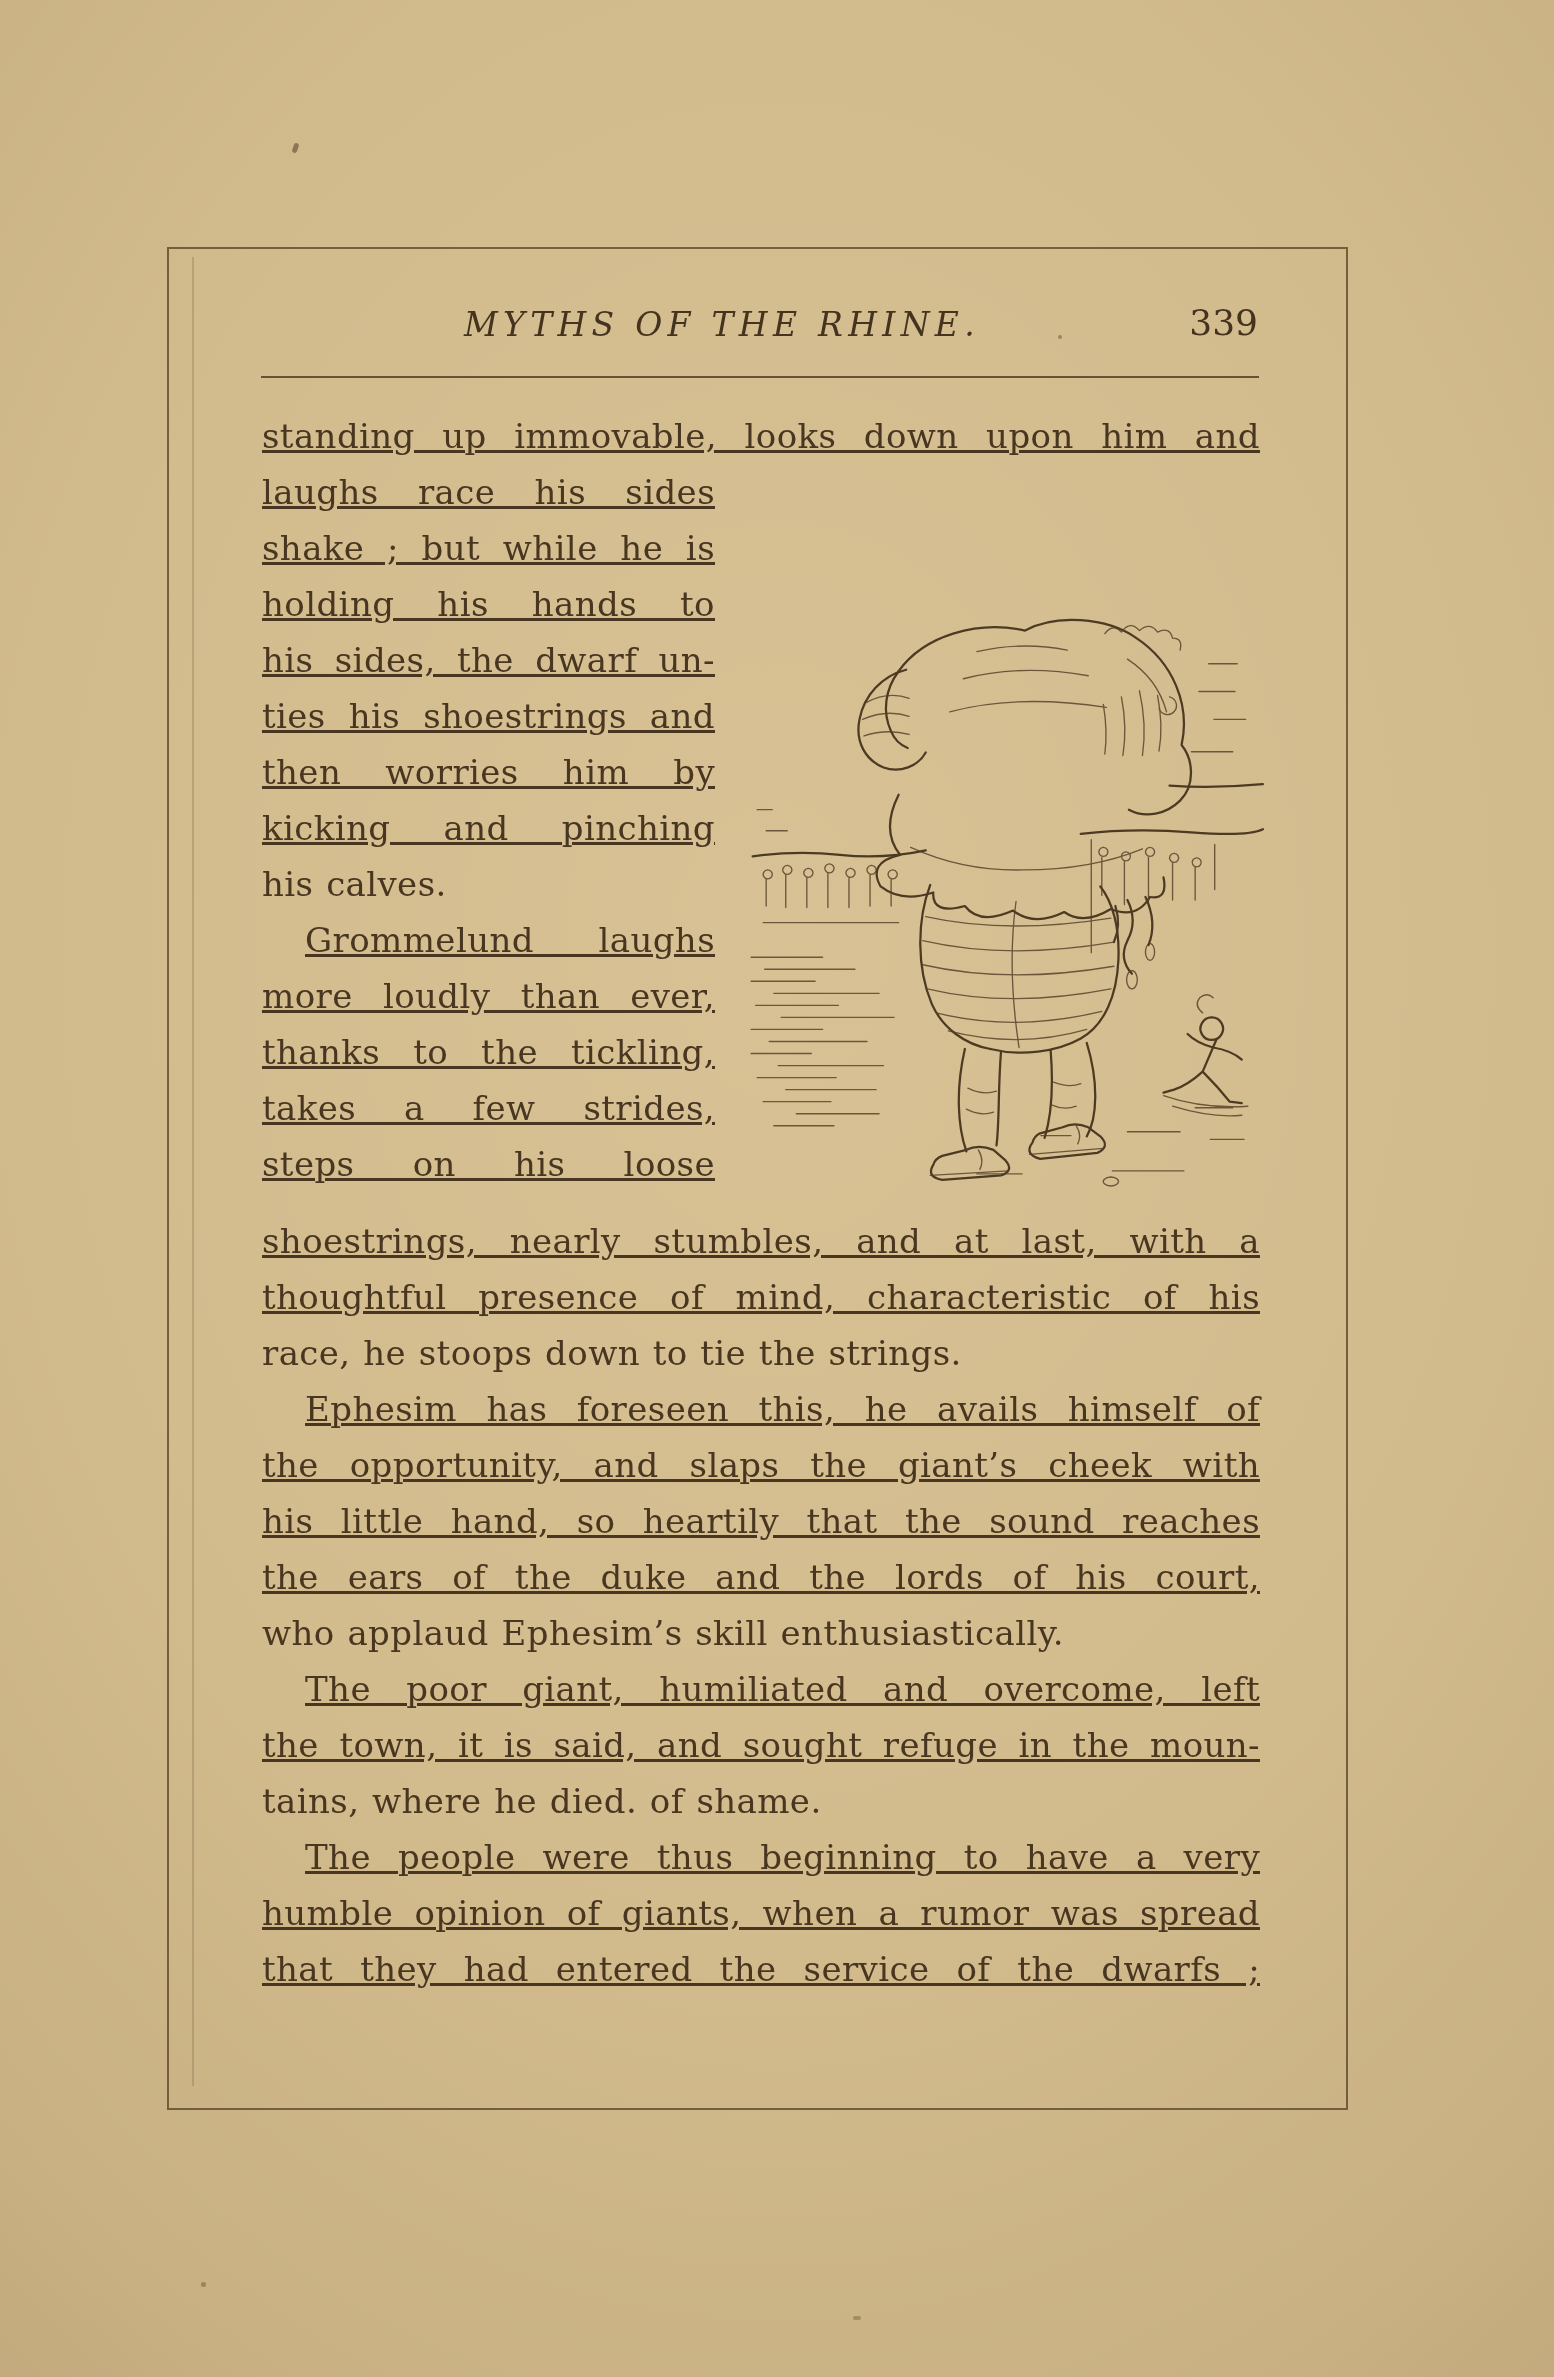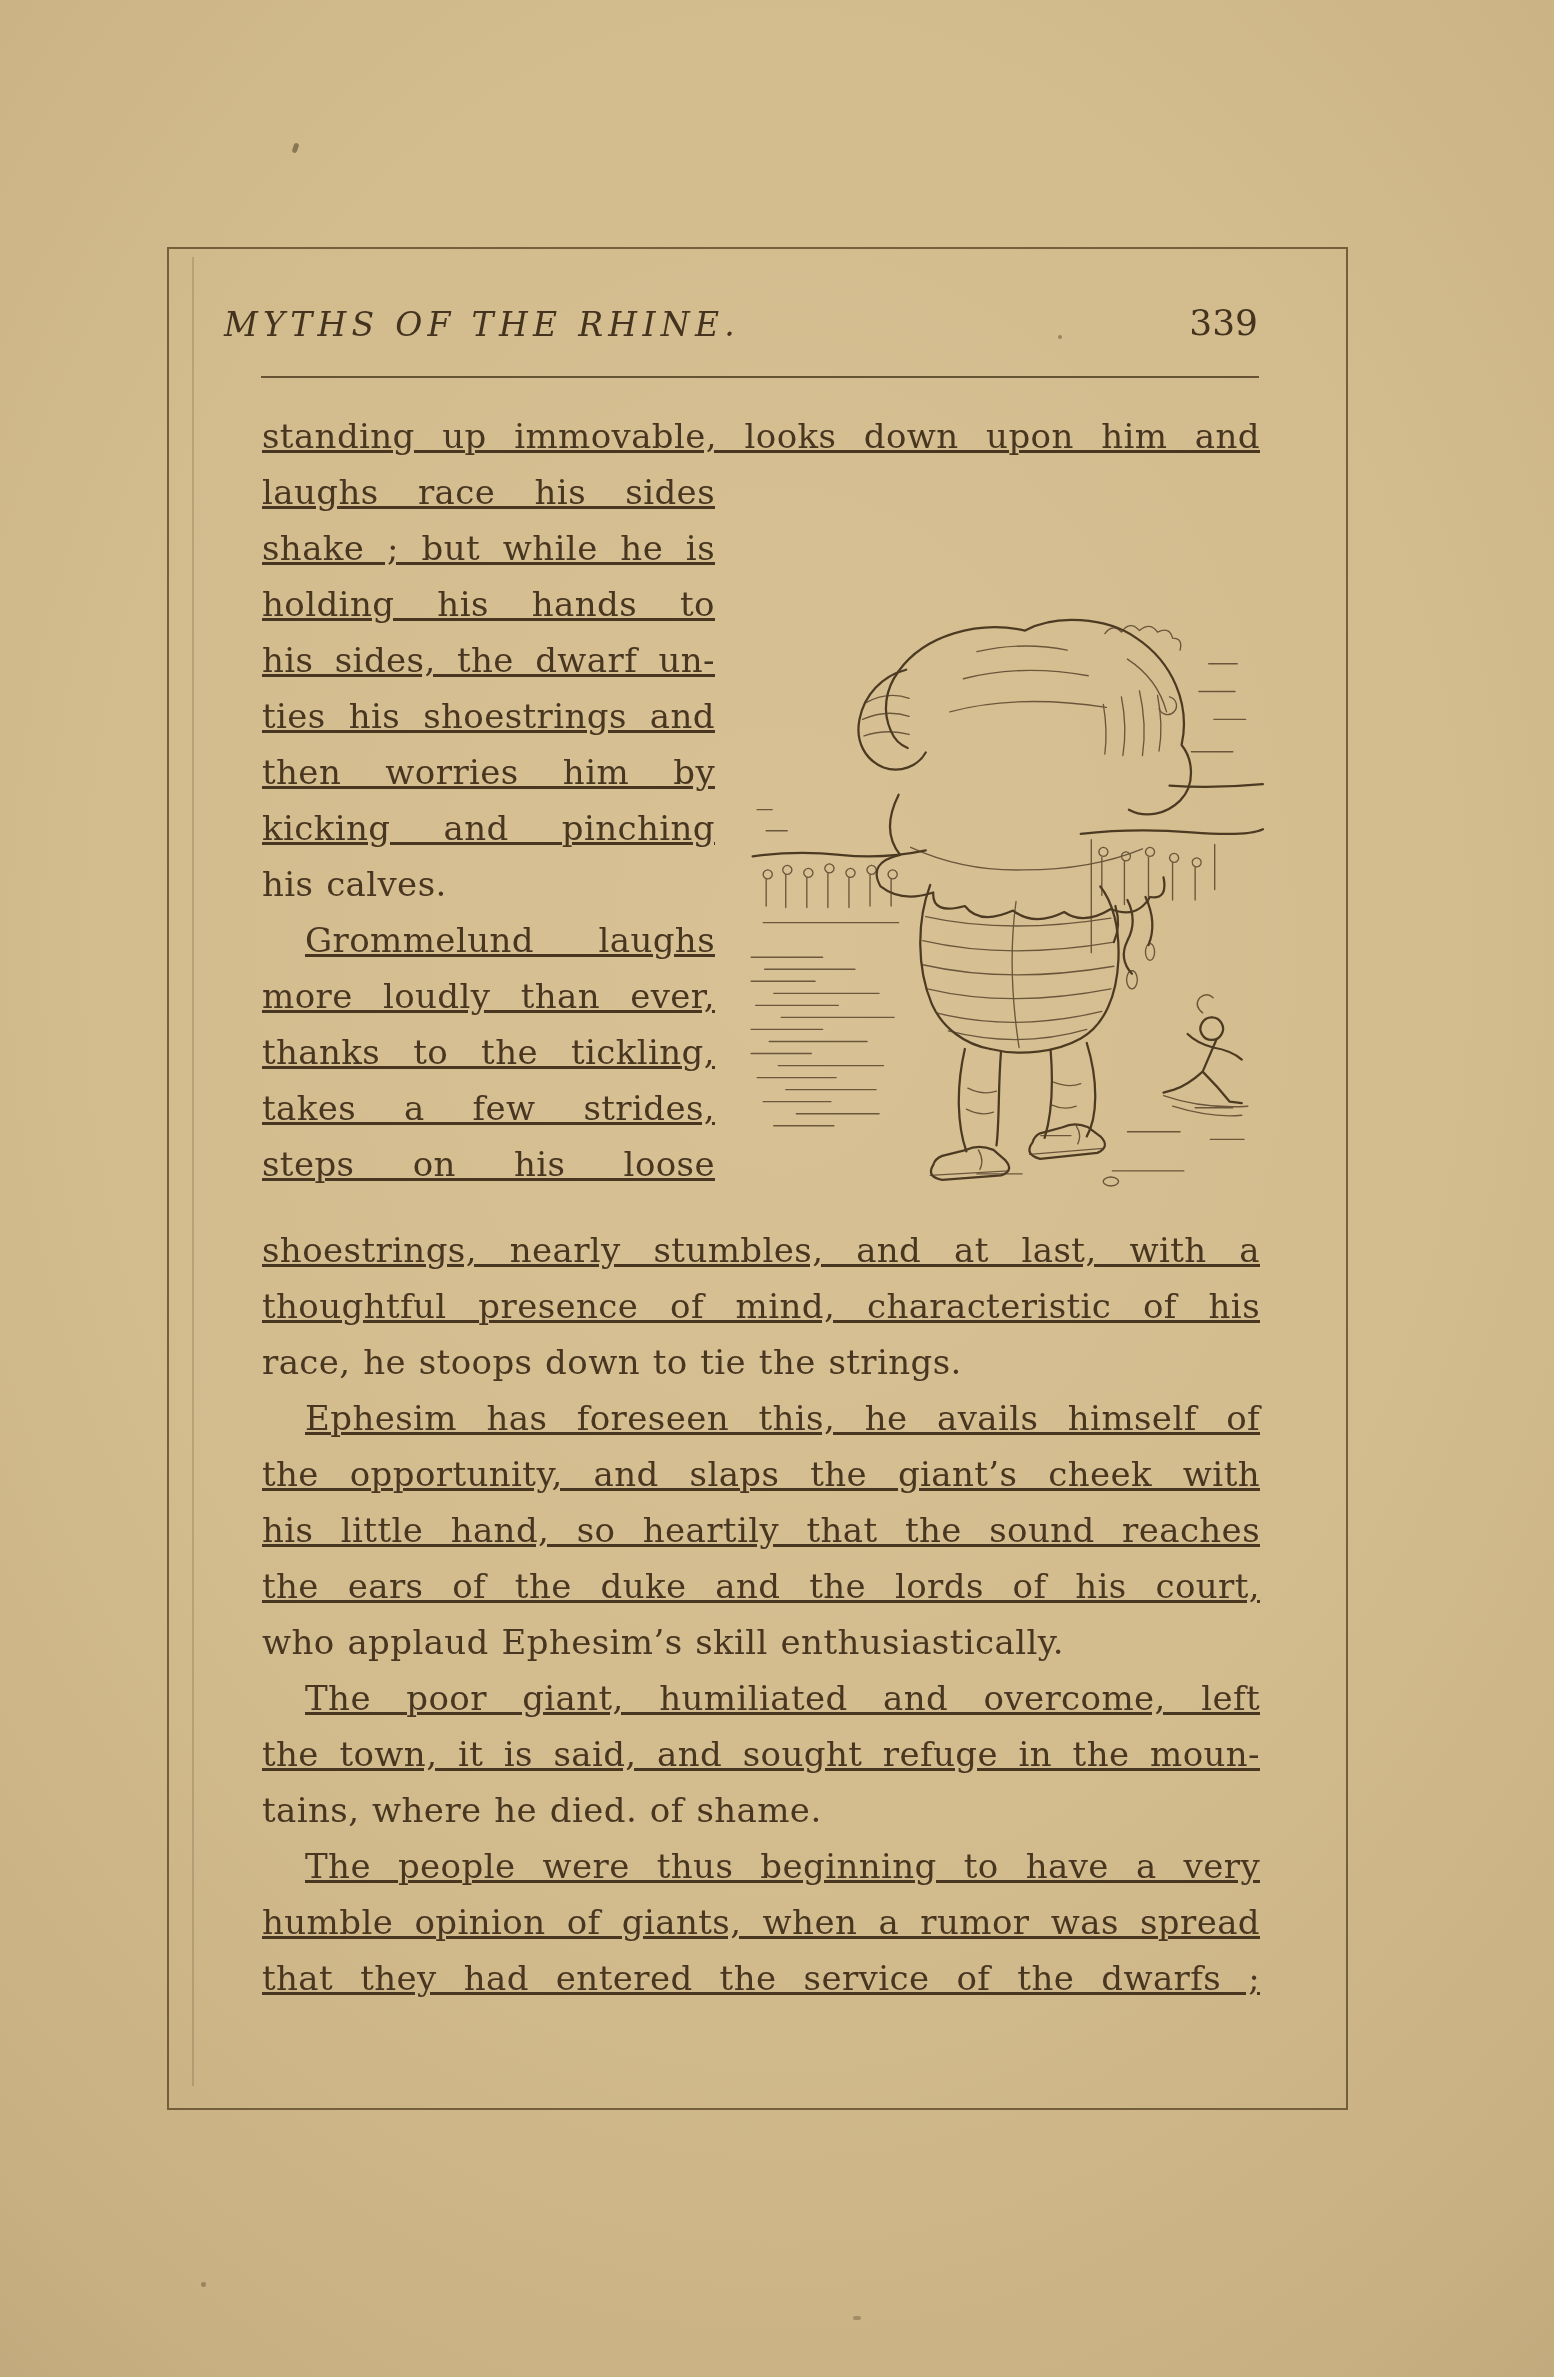--- a/index.html
+++ b/index.html
@@ -19,39 +19,39 @@
     position:absolute;left:167px;top:247px;width:1181px;height:1863px;
     border:2.3px solid rgba(99,80,45,.85);
     box-sizing:border-box;
   }
   .gutter-line{
     position:absolute;left:192px;top:257px;width:1.5px;height:1829px;
     background:rgba(92,72,44,.22);
   }
   .header-title{
     position:absolute;left:224px;top:303px;width:996px;height:43px;
-    text-align:left;font-style:italic;font-size:33px;line-height:43px;
+    text-align:center;font-style:italic;font-size:33px;line-height:43px;
     letter-spacing:5.3px;color:#44331f;white-space:nowrap;
   }
   .page-number{
     position:absolute;left:1106px;top:301px;width:152px;height:44px;
     text-align:right;font-size:36px;line-height:44px;color:#44331f;
   }
   .header-rule{
     position:absolute;left:261px;top:376px;width:998px;height:2.3px;
     background:rgba(90,71,41,.9);
   }
   .body-text{position:absolute;left:262px;top:408px;width:998px;}
   .intro-line,.bline{height:56px;line-height:56px;font-size:34px;letter-spacing:0.4px;word-spacing:1.5px;}
   .nline{height:56px;line-height:56px;width:453px;font-size:34px;letter-spacing:0.4px;word-spacing:1.5px;}
   .j{text-align:justify;text-align-last:justify;text-decoration:underline;}
   .last{text-align:left;}
   .ind{text-indent:43px;}
   .mid{position:relative;height:722px;}
-  .bottom-block{margin-top:36px;}
+  .bottom-block{margin-top:27px;}
   .illus{position:absolute;left:488px;top:141px;width:514px;height:587px;}
   .illus svg{width:100%;height:100%;}
   .speck{position:absolute;background:rgba(70,52,28,.5);}
   .speck.s1{left:293px;top:143px;width:5.3px;height:10px;border-radius:3px;transform:rotate(18deg);}
   .speck.s2{left:201px;top:2282px;width:4.6px;height:4.6px;border-radius:50%;opacity:.7;}
   .speck.s3{left:853px;top:2316px;width:8.4px;height:3.8px;border-radius:2.3px;opacity:.6;}
   .speck.s4{left:1058px;top:335px;width:3.8px;height:3.8px;border-radius:50%;opacity:.8;}
 </style>
 </head>
 <body>

